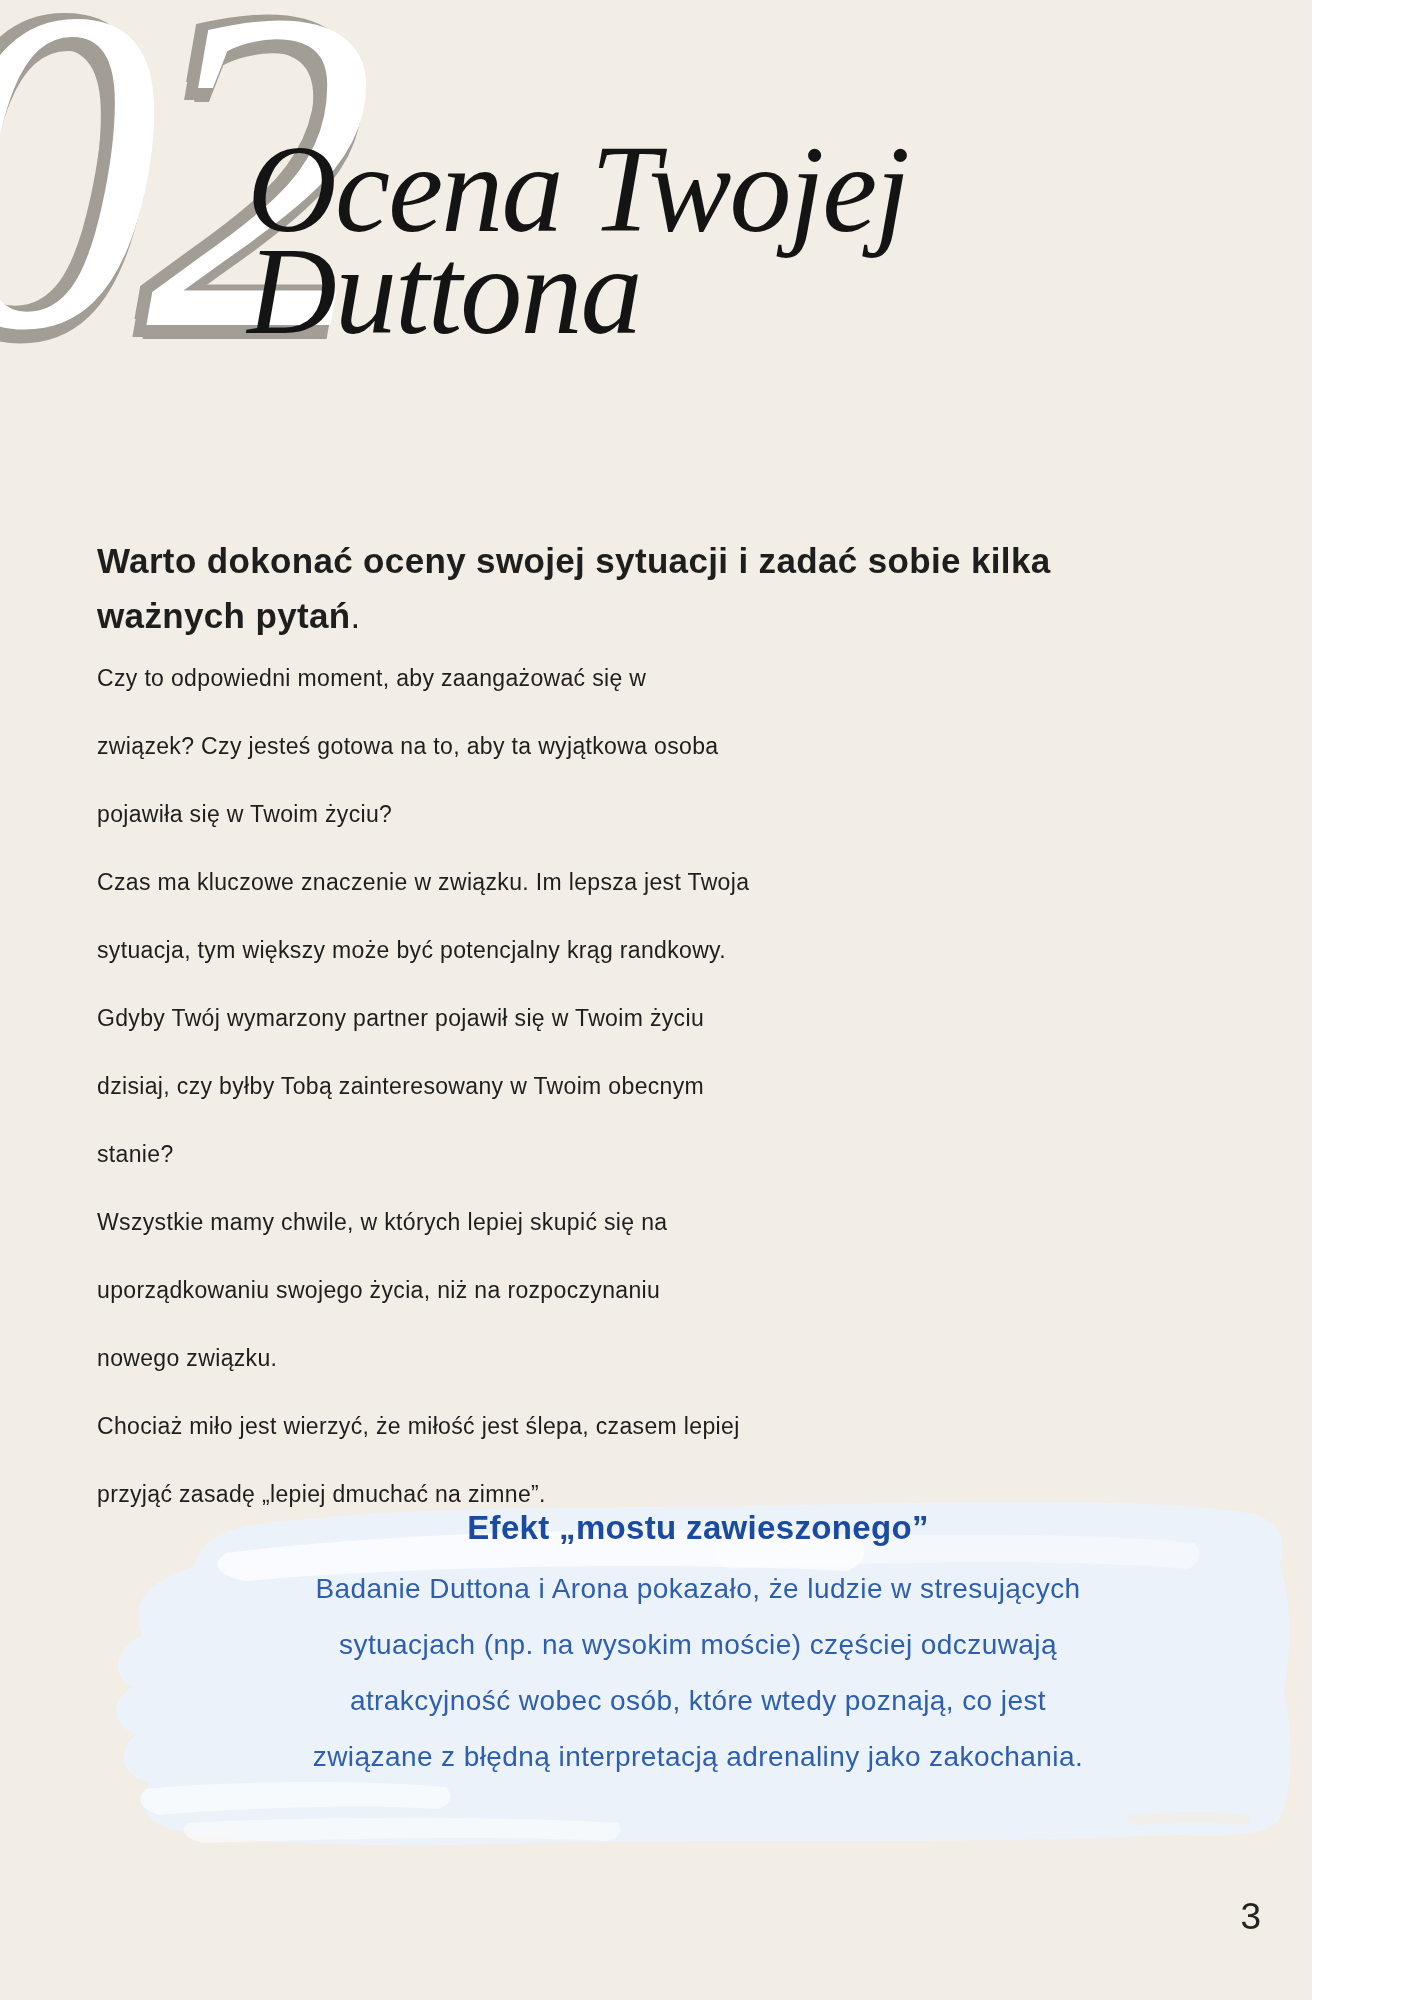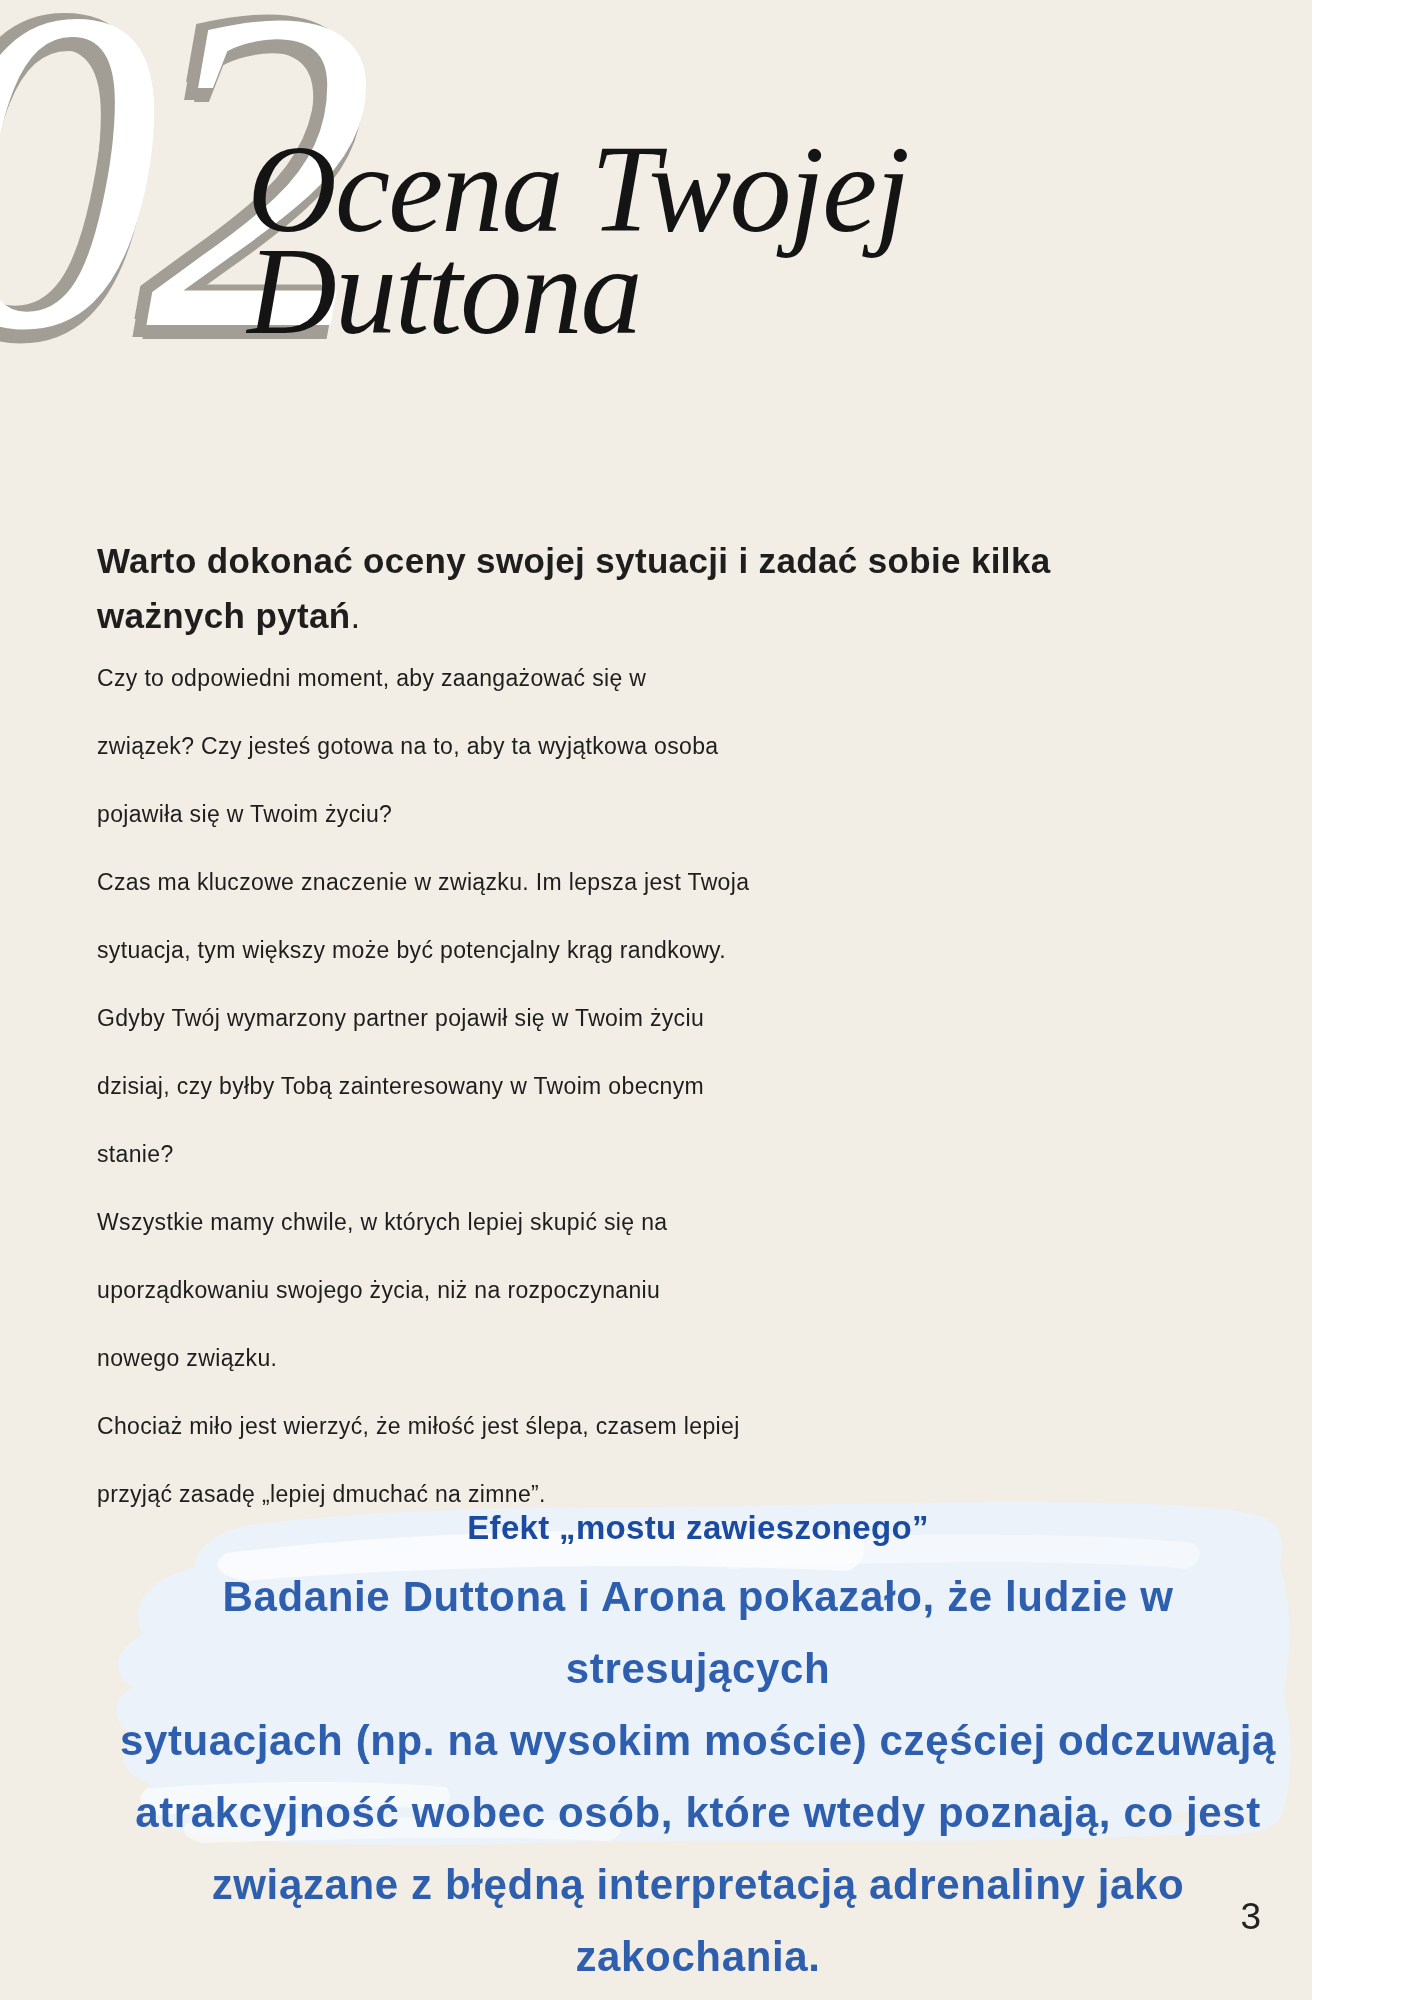--- a/index.html
+++ b/index.html
@@ -84,26 +84,25 @@
   .note-title{
     margin-top:24px;
     font-size:33px;
     line-height:42px;
     font-weight:700;
     letter-spacing:0.01em;
     color:var(--note_title);
   }
   .note-body{
     margin-top:12px;
-    font-size:42px;
-    line-height:72px;
+    font-size:28px;
+    line-height:56px;
     letter-spacing:0.015em;
     color:var(--note_text);
     white-space:pre-line;
-    font-weight:bold;
   }
   .page-number{
     position:absolute;
     top:1896px;right:51px;
     font-size:37px;
     color:#232323;
   }
 </style>
 </head>
 <body>

